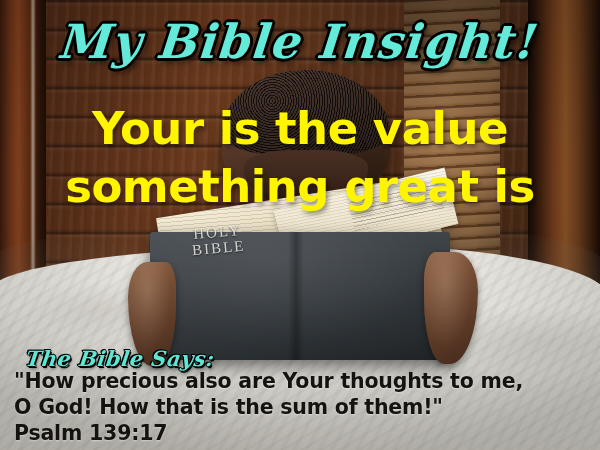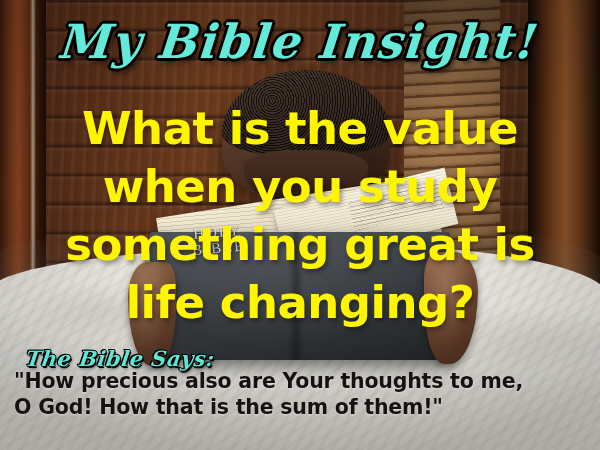--- a/index.html
+++ b/index.html
@@ -288,27 +288,26 @@
     <div class="hand hand-right"></div>
 
     <div class="grade"></div>
   </div>
 
   <div class="overlay">
 
     <div class="title">My Bible Insight!</div>
 
     <div class="headline">
-      <div>What is the value</div>
-      <div>when you study</div>
+      <div>Your is the value</div>
       <div>something great is</div>
-      <div>life changing?</div>
     </div>
 
     <div class="says">The Bible Says:</div>
 
     <div class="verse">
       <div>"How precious also are Your thoughts to me,</div>
       <div>O God! How that is the sum of them!"</div>
+      <div>Psalm 139:17</div>
     </div>
 
   </div>
 </div>
 
 </body></html>

